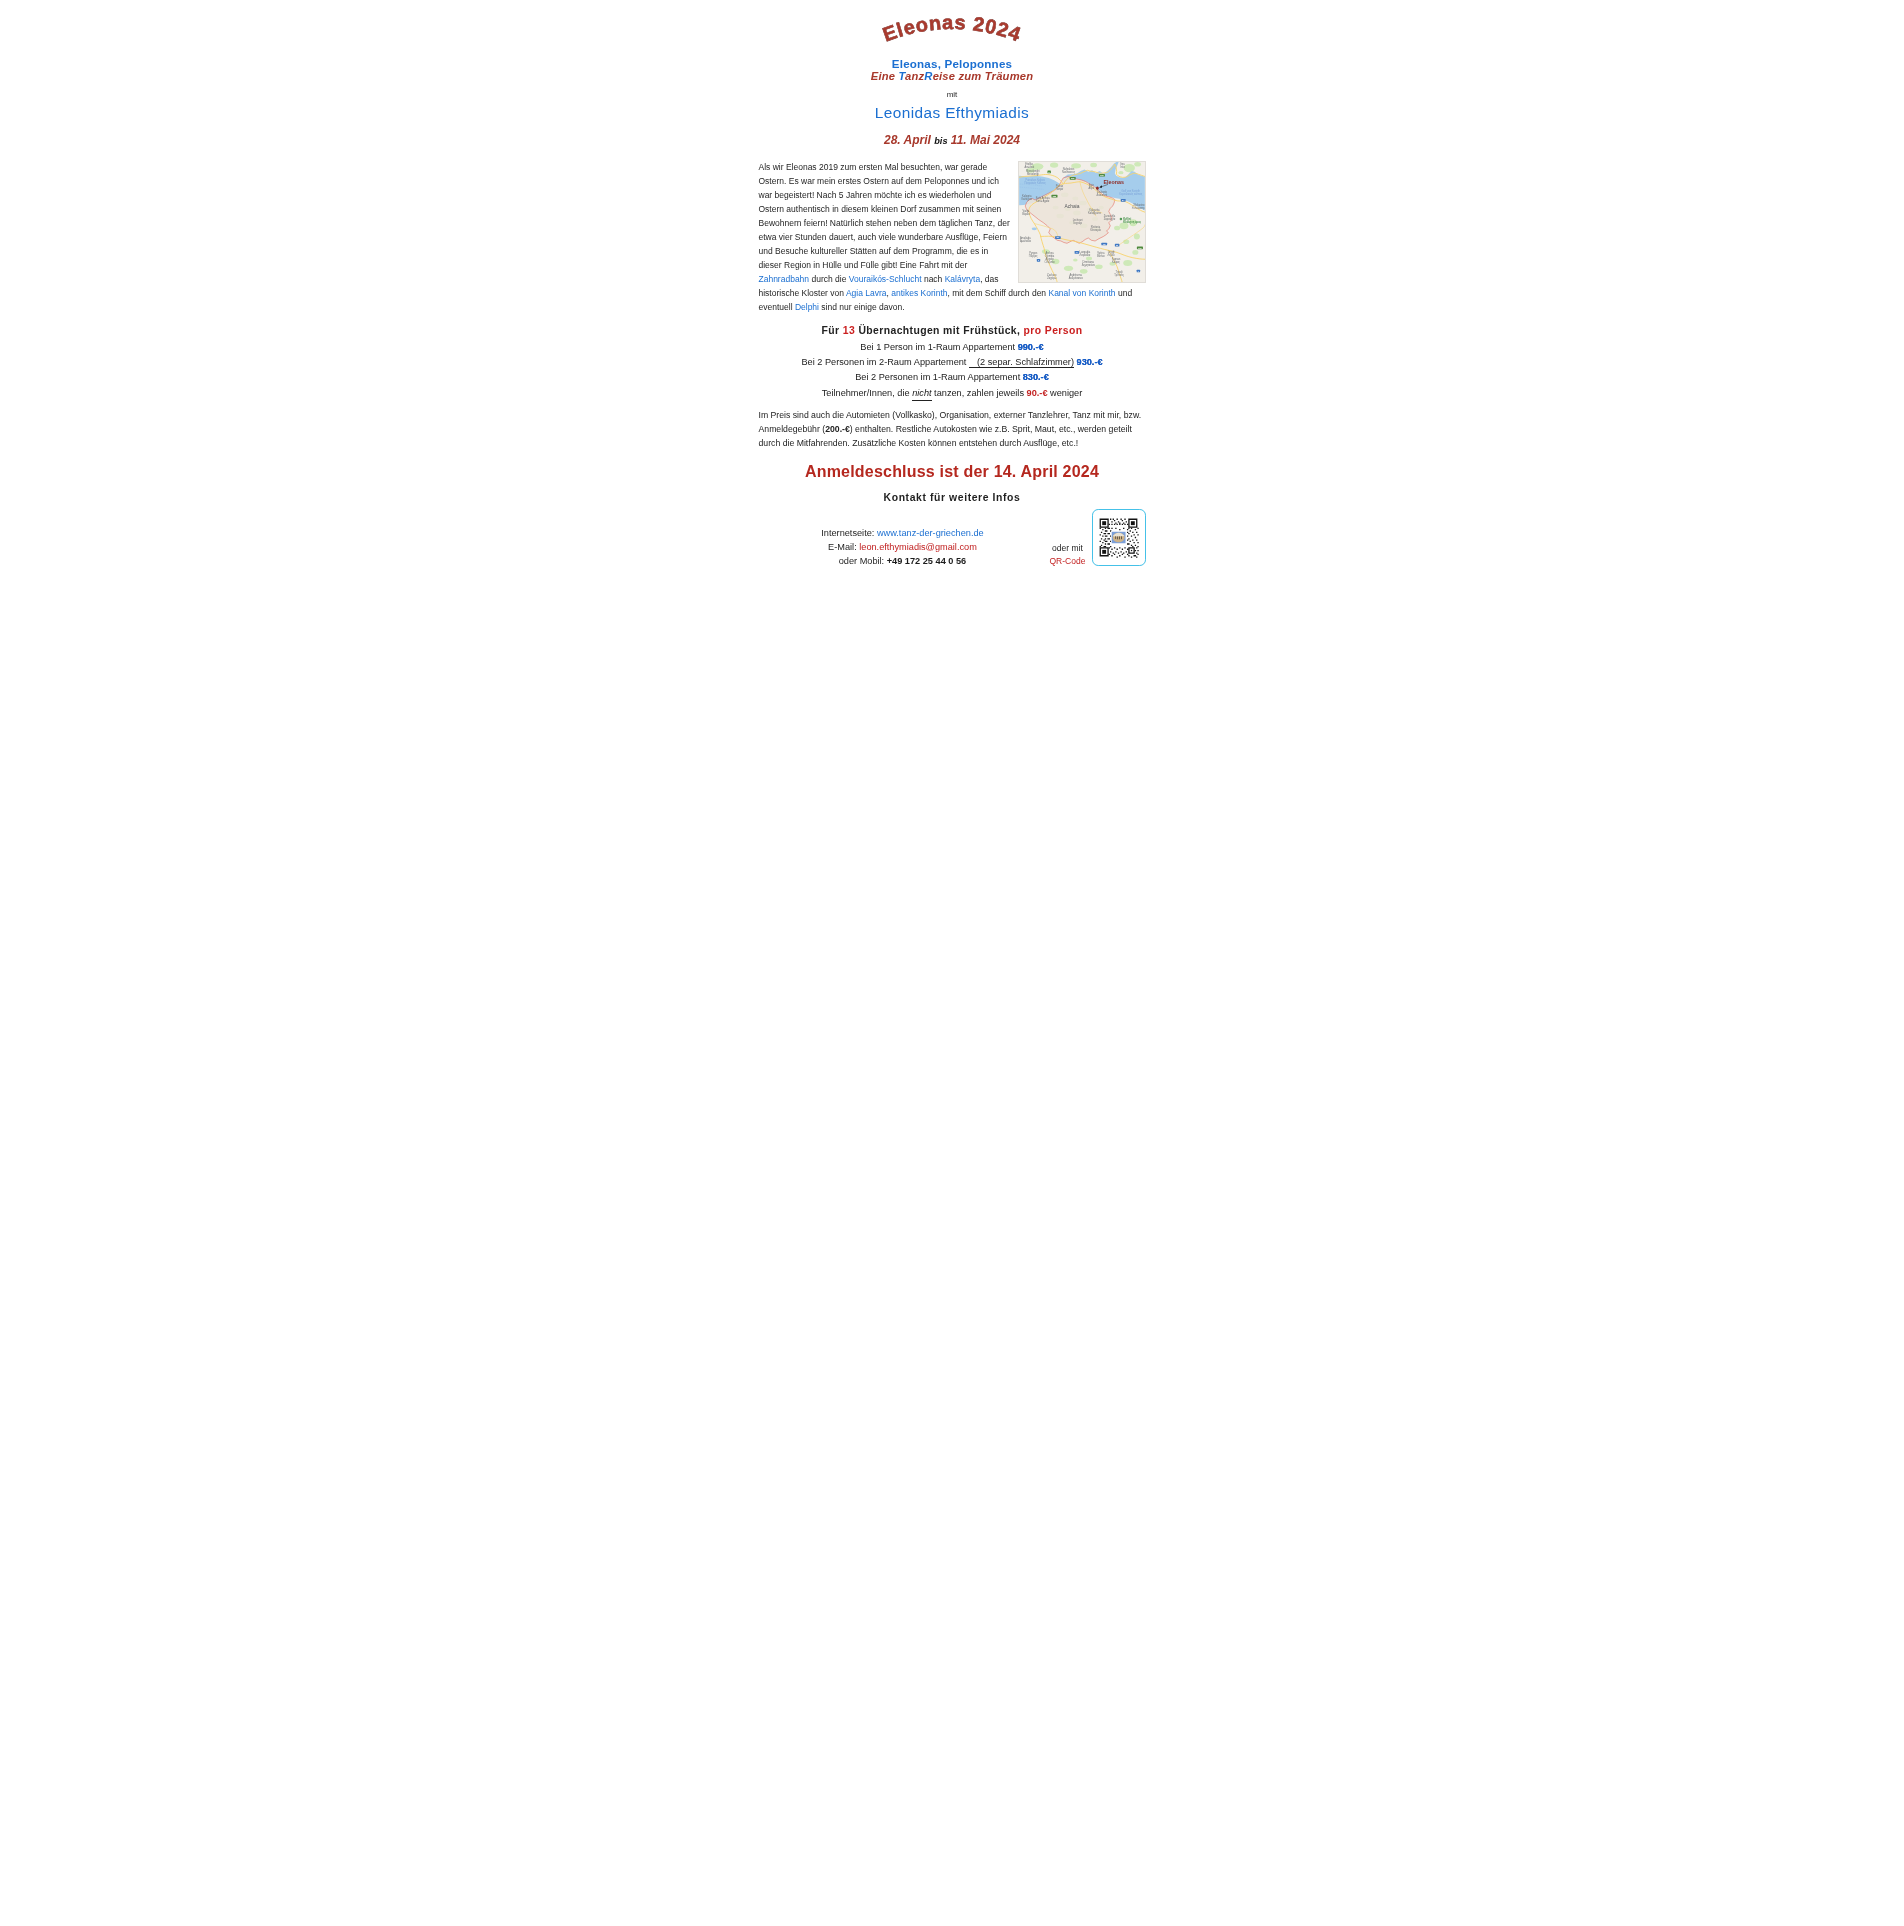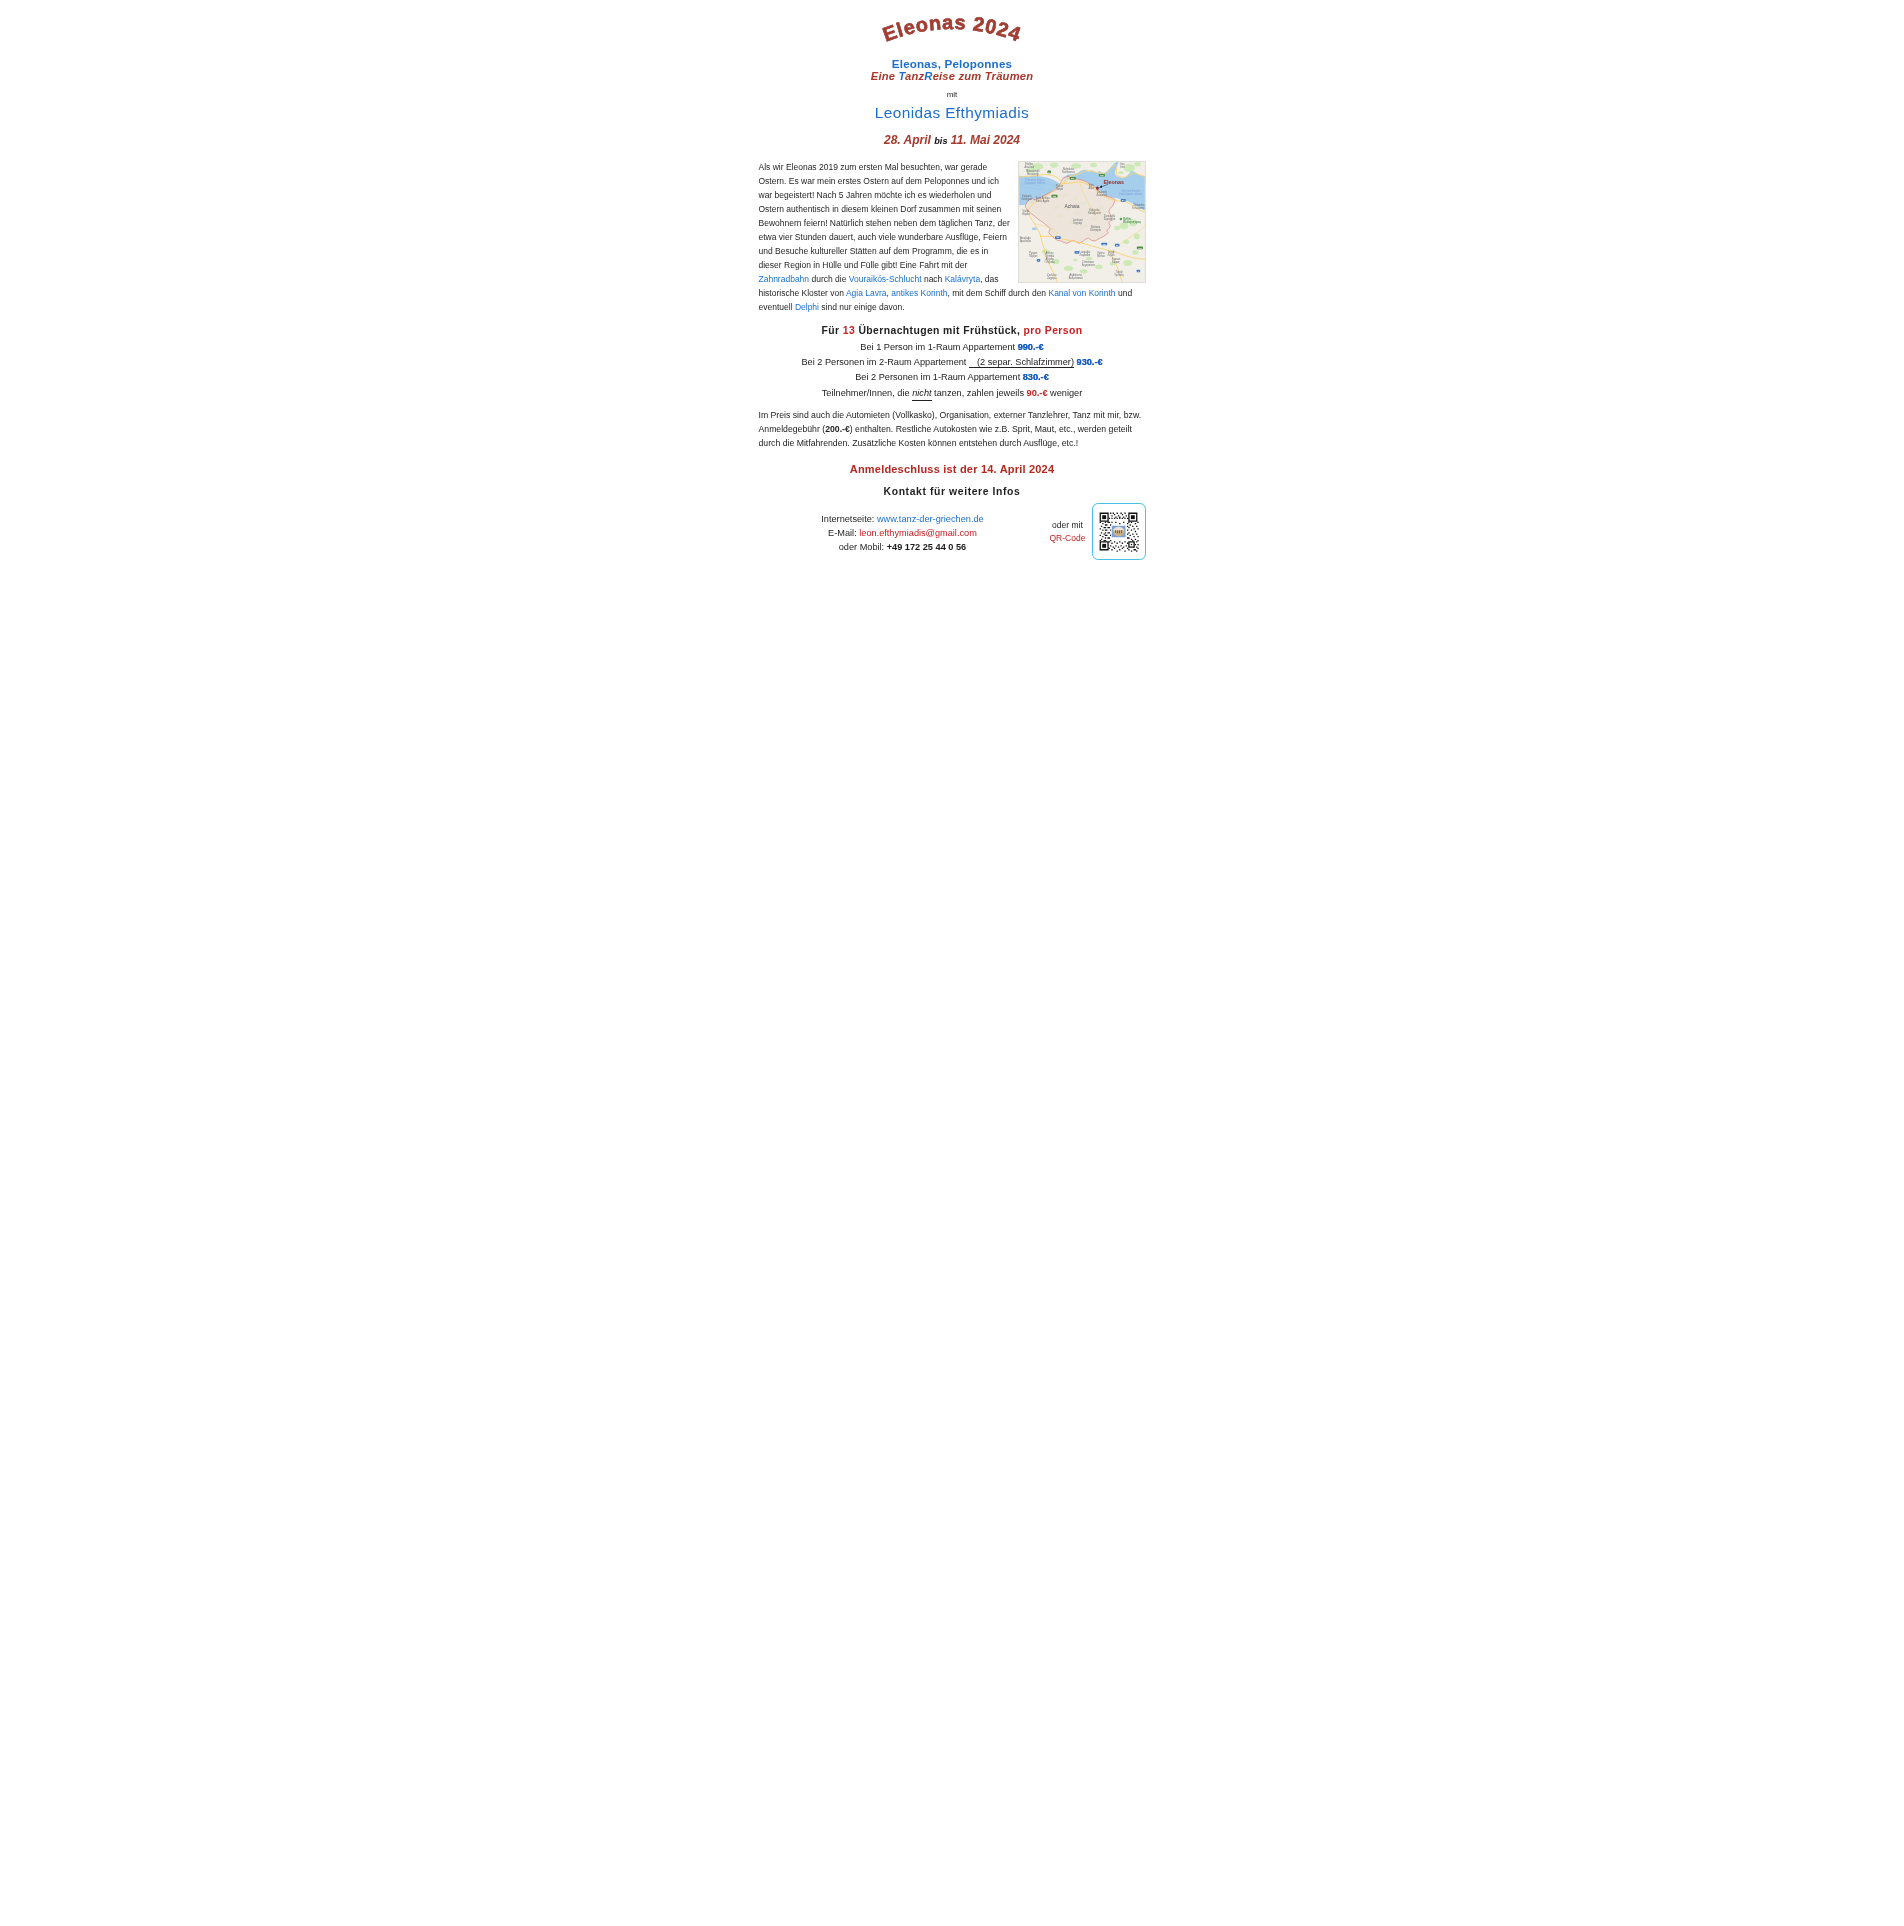--- a/index.html
+++ b/index.html
@@ -37,23 +37,23 @@
   .price-line b{font-weight:normal;}
   .price-blue{color:#1460d0;font-weight:bold;text-shadow:0 0 0.4px #143e8f;}
   .price-red{color:#c32222;font-weight:bold;}
   .u-underline{border-bottom:0.8px solid #222;padding-bottom:0.4px;padding-left:8px;}
   .nicht{font-style:italic;border-bottom:0.8px solid #222;padding-bottom:2px;}
 
   
   .fine-print{margin-top:10px;font-size:8.7px;line-height:14px;text-align:left;color:#222;}
 
   
-  .deadline{font-size:11px;font-weight:bold;color:#b5281f;margin-top:13px;letter-spacing:0.2px;}
+  .deadline{font-size:16px;font-weight:bold;color:#b5281f;margin-top:13px;letter-spacing:0.2px;}
   .contact-heading{font-size:10.4px;font-weight:bold;color:#1f1f1f;margin-top:11.6px;letter-spacing:0.6px;}
-  .contact-row{display:flex;align-items:center;margin-top:5.4px;}
+  .contact-row{display:flex;align-items:flex-end;margin-top:5.4px;}
   .contact-left{flex:1 1 auto;text-align:center;font-size:9.2px;}
   .contact-left .row{margin-top:3.9px;}
   .contact-left .web{color:#1b6fd1;}
   .contact-left .email{color:#c01d1d;}
   .contact-left .phone{font-weight:bold;color:#1d1d1d;}
   .qr-hint{width:42px;text-align:center;font-size:8.5px;color:#222;flex:0 0 auto;}
   .qr-hint .qr-red{color:#c32222;margin-top:3.1px;}
   .qr-box{
     flex:0 0 auto;margin-left:3.9px;
     border:1.9px solid #45c1e8;border-radius:6.2px;background:#fff;

